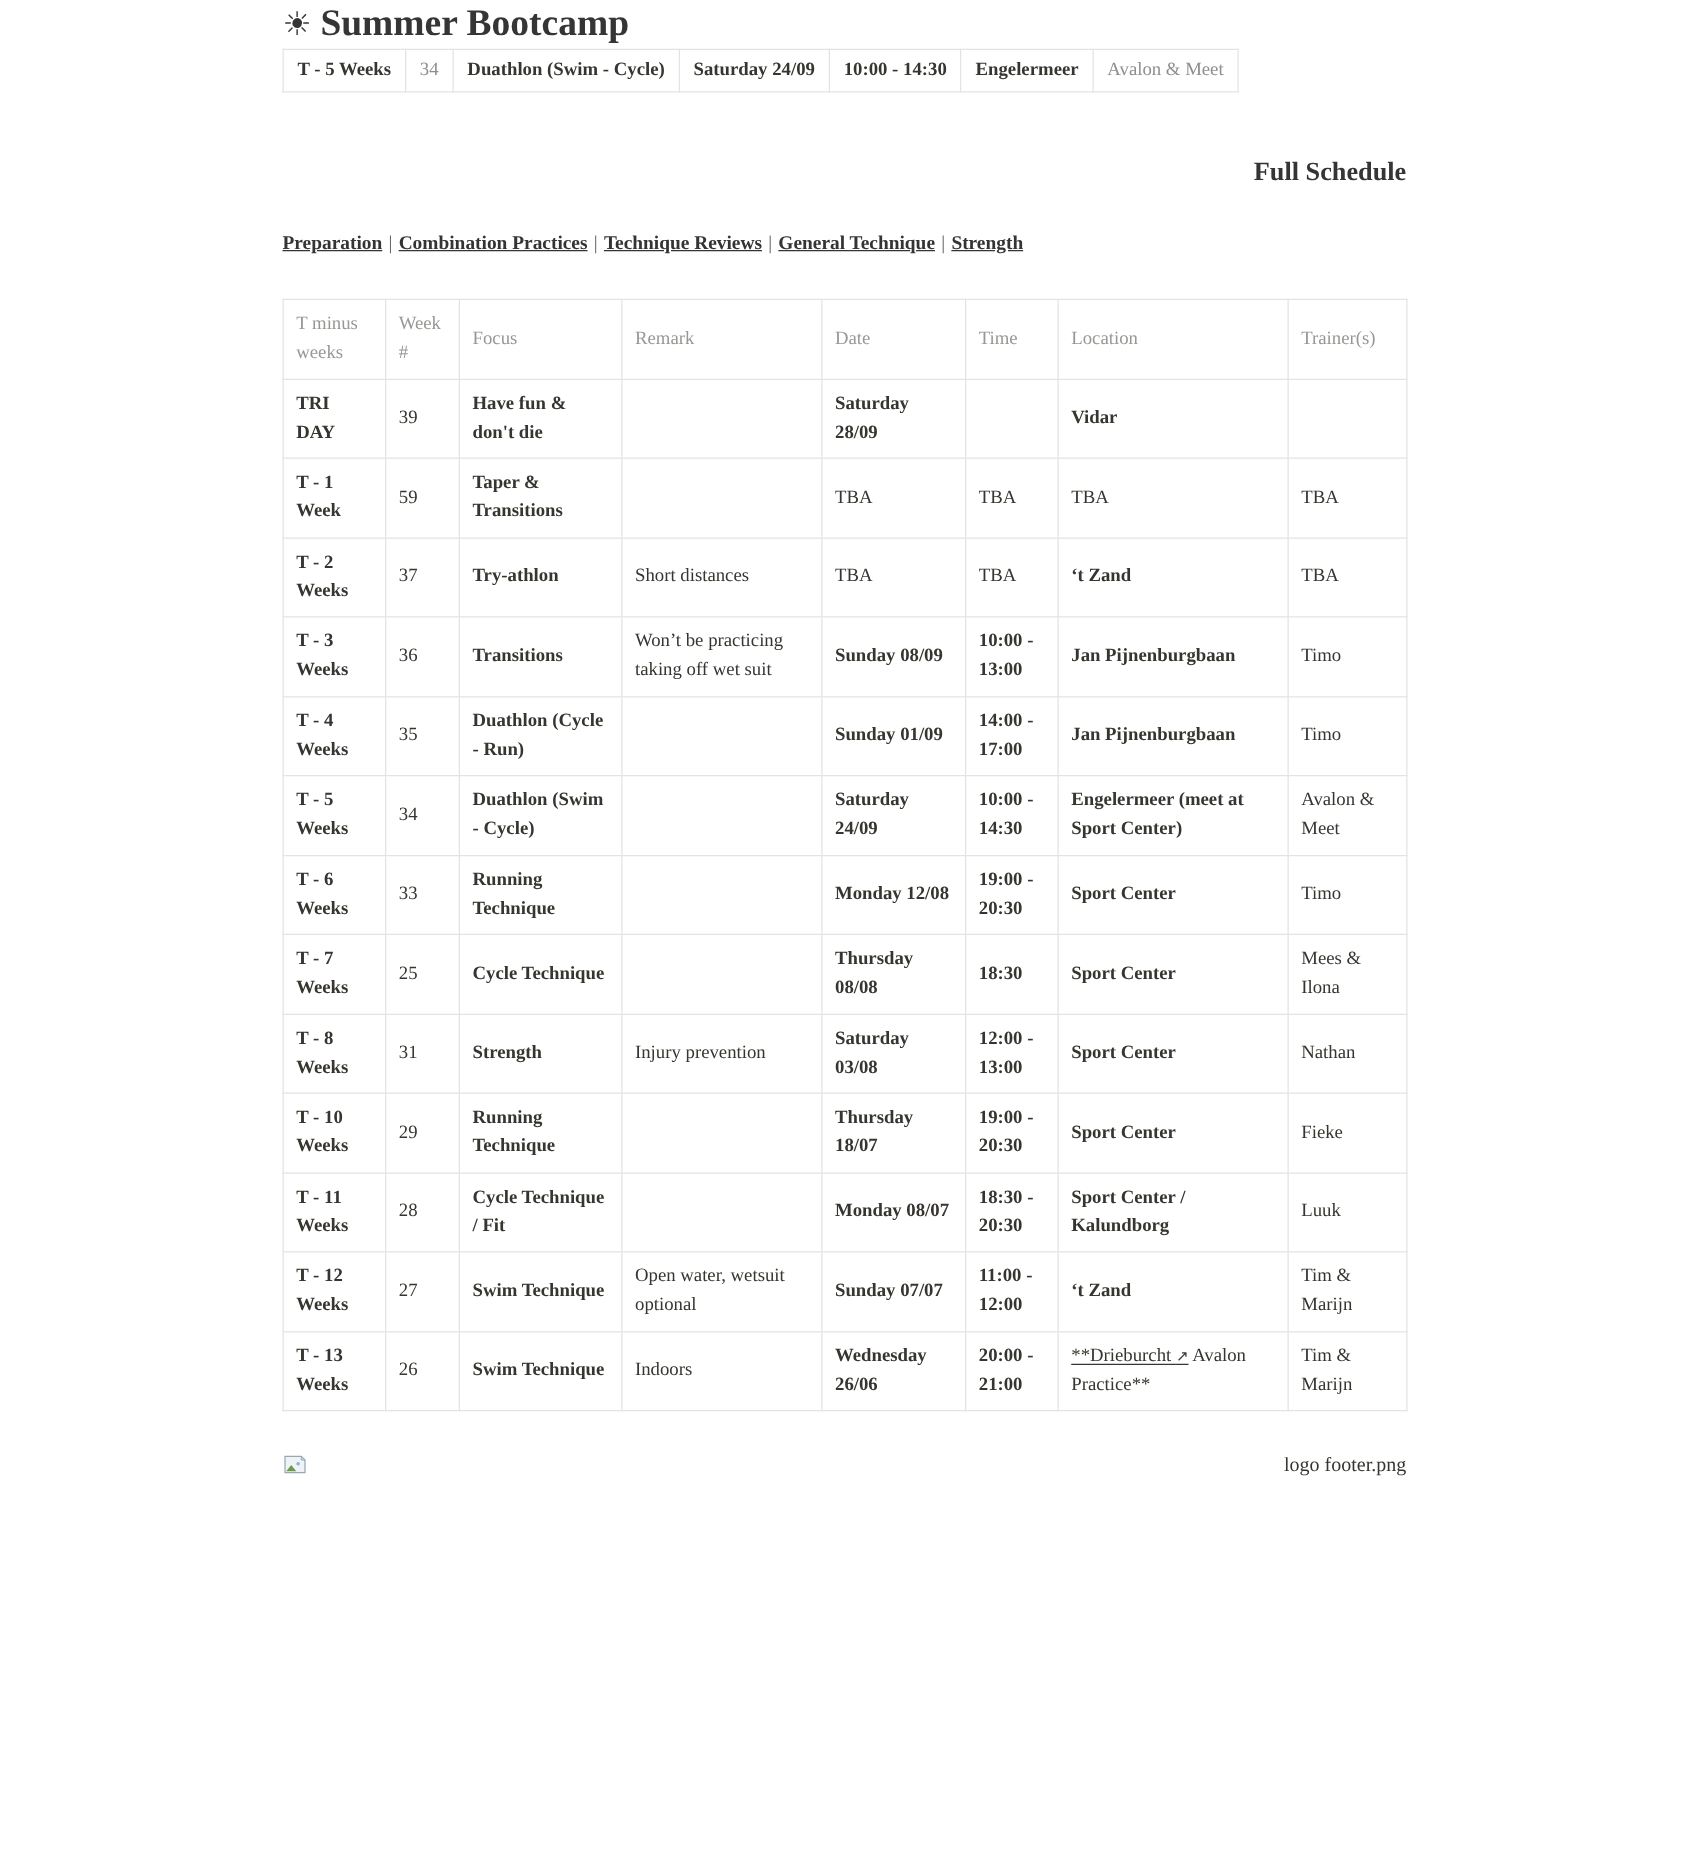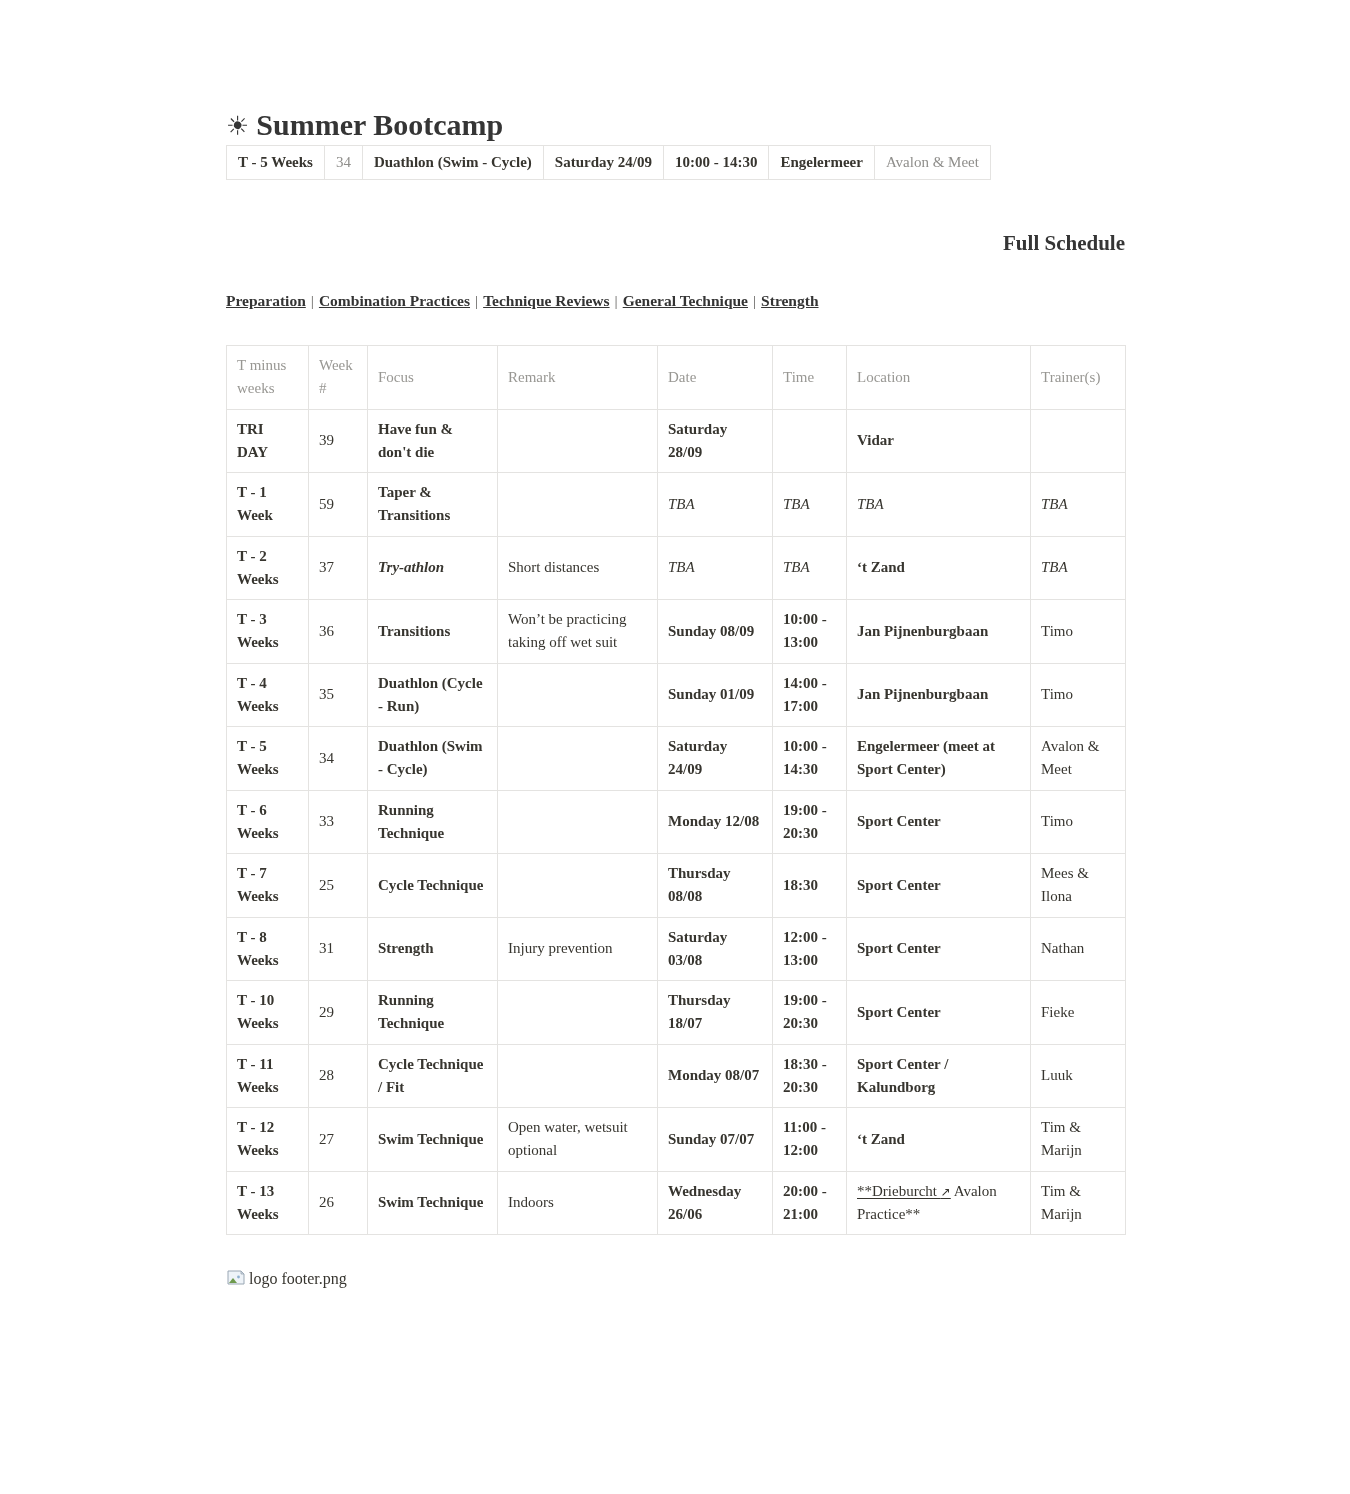--- a/index.html
+++ b/index.html
@@ -1,21 +1,21 @@
 <!DOCTYPE html>
 <html><head>
 <meta charset="utf-8">
 <style>
   html,body { margin:0; padding:0; background:#ffffff; }
   body {
     width:1350px; min-height:1494px;
     font-family:"Liberation Serif","DejaVu Serif",serif;
     color:#37352f;
   }
-  .page { width:899px; margin-left:226px; padding-top:106px; }
+  .page { width:899px; margin-left:226px; }
 
   h1.title { margin:0; font-size:30px; line-height:38px; font-weight:700; color:#353535; }
   .sun { font-family:"DejaVu Sans",sans-serif; font-size:26px; margin-right:7px; }
 
   h2 { font-weight:700; color:#353535; font-size:21px; line-height:26px; }
   h2.coming { margin:54px 0 26px 0; }
   h2.full   { margin:50px 0 12px 0;text-align:right; }
 
   table { border-collapse:collapse; border-spacing:0; }
   .coming-table td {
@@ -31,25 +31,25 @@
 
   .schedule-table { table-layout:fixed; width:899px; margin-top:34px; }
   .schedule-table th, .schedule-table td {
     border:1px solid #e4e3e1; padding:8px 10px;
     font-size:15px; line-height:1.55; text-align:left; vertical-align:middle;
     word-wrap:break-word;
   }
   .schedule-table th { font-weight:400; color:#989793; }
   .schedule-table td { color:#37352f; }
   .schedule-table td.bold { font-weight:700; }
-  .schedule-table td.italic { font-style:italic; }
+  .schedule-table td.italic { }
   a.cell-link { color:inherit; text-decoration:underline; text-underline-offset:2px; cursor:pointer; }
   .arrow { font-family:"DejaVu Sans",sans-serif; font-size:12px; }
 
-  .footer-img { margin-top:34px; display:flex; align-items:center; gap:3px; font-size:16px; color:#37352f; }
+  .footer-img { margin-top:34px; display:flex; align-items:center; gap:3px; font-size:16px; color:#37352f;justify-content:space-between; }
   .broken-icon { display:inline-block; width:20px; height:20px; }
 </style>
 </head>
 <body>
 
 <div class="page">
 
   <h1 class="title"><span class="sun">☀</span><span>Summer Bootcamp</span></h1>
 
 

